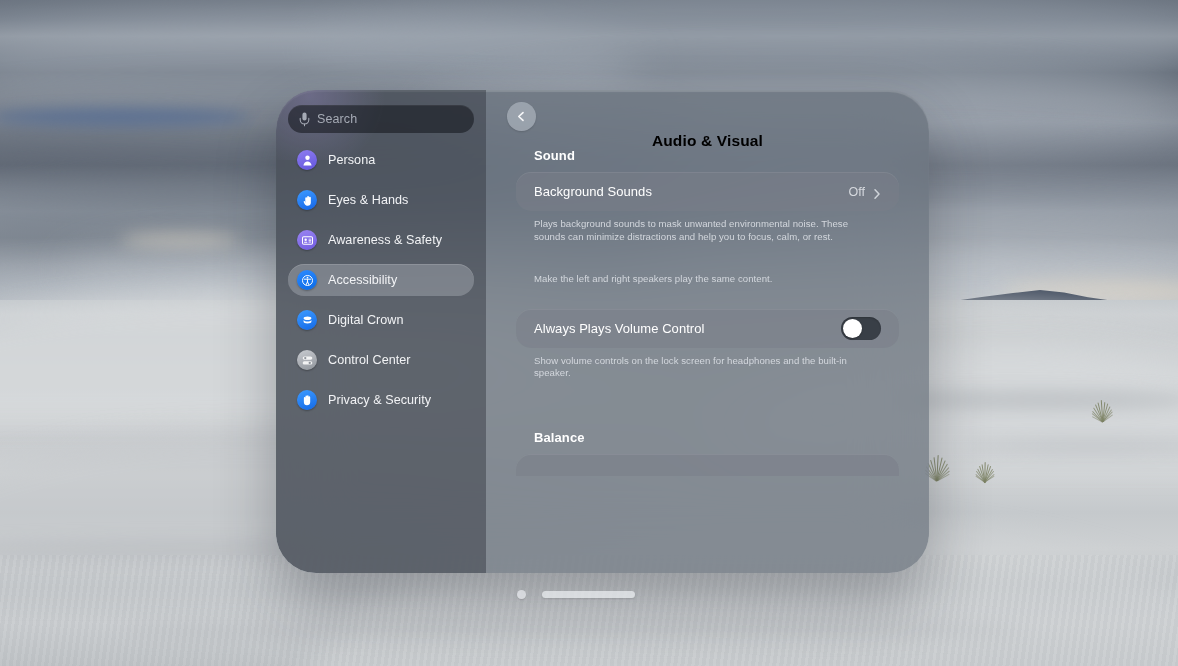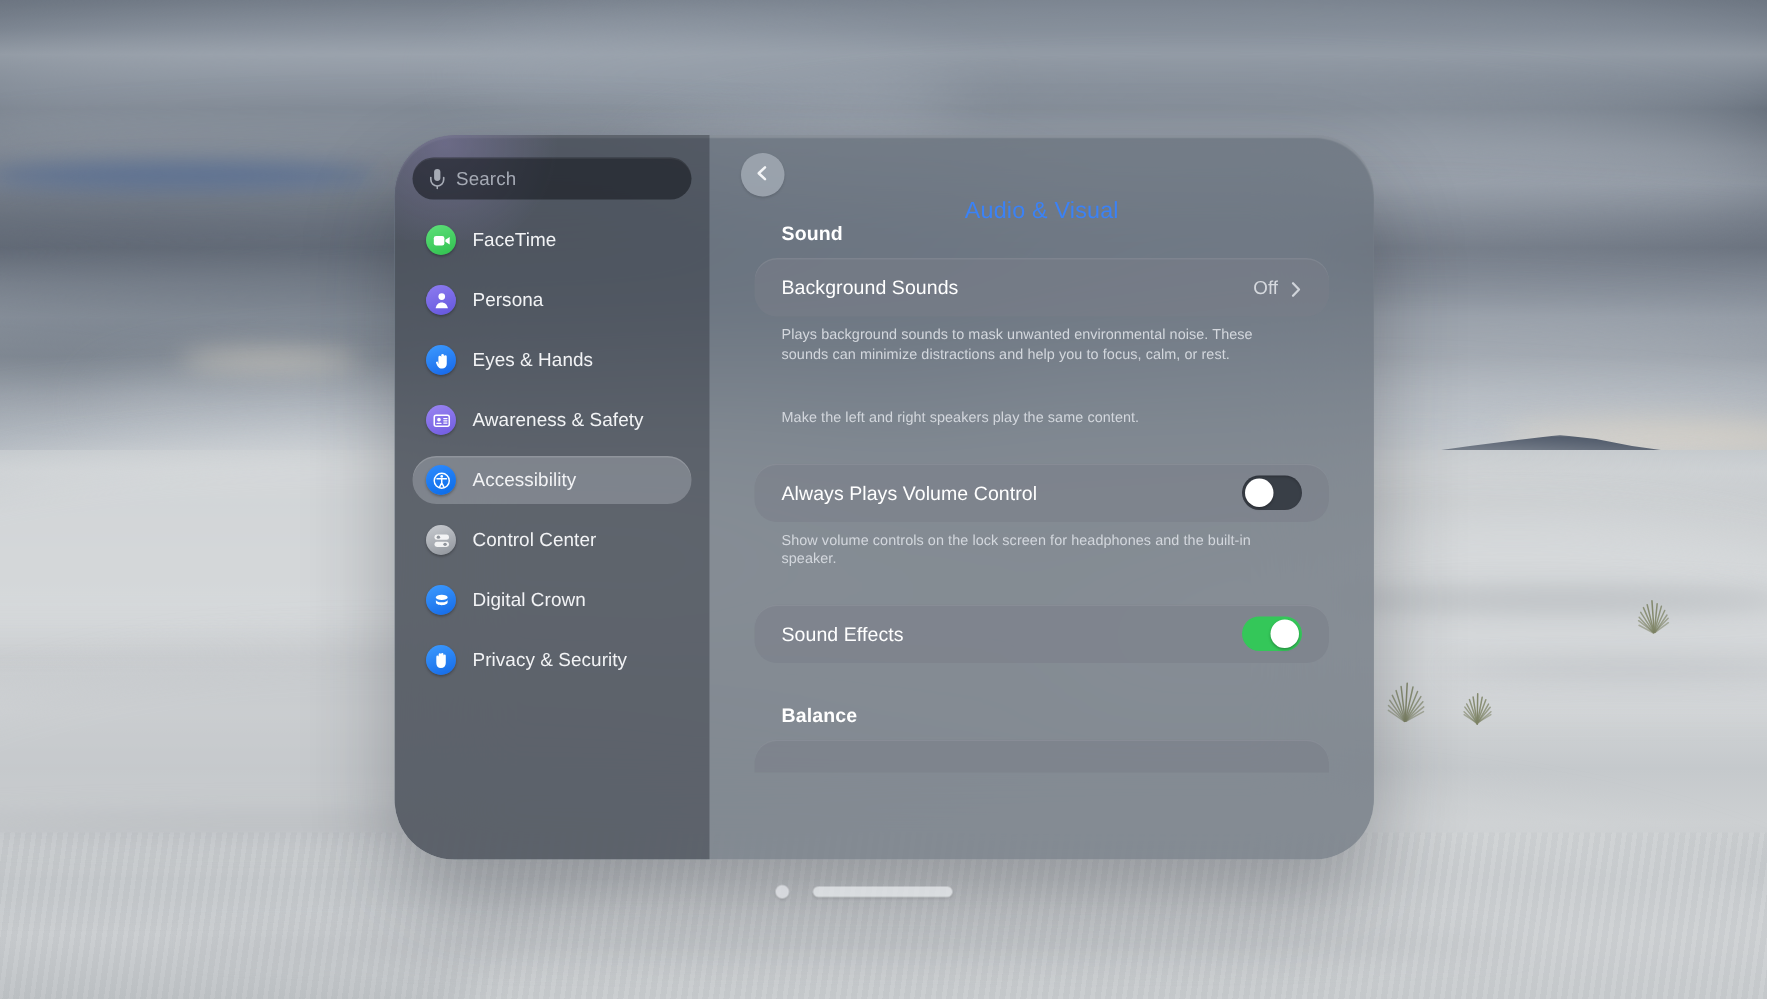--- a/index.html
+++ b/index.html
@@ -99,21 +99,21 @@
 
   
   .tuft { position:absolute; }
   .tuft i {
     position:absolute; bottom:0; left:50%;
     width:1.4px; background:#7e8466; transform-origin:bottom center; border-radius:1px;
   }
 
   
   #window {
-    position:absolute; left:263px; top:90px; width:653px; height:483px;
+    position:absolute; left:276px; top:90px; width:653px; height:483px;
     border-radius:40px;
     background:rgba(104,112,122,.72);
     backdrop-filter:blur(34px) saturate(150%);
     -webkit-backdrop-filter:blur(34px) saturate(150%);
     box-shadow:0 28px 60px rgba(30,34,42,.32), 0 2px 1px rgba(255,255,255,.16) inset;
     display:flex;
     overflow:hidden;
   }
 
   
@@ -177,21 +177,21 @@
   }
   .back-btn {
     position:absolute; left:-9px; top:12px;
     width:29px; height:29px; border-radius:50%;
     background:rgba(190,196,205,.55);
     display:flex; align-items:center; justify-content:center;
     box-shadow:0 1px 2px rgba(0,0,0,.14);
   }
   .back-btn svg { width:11px; height:11px; color:#f4f5f7; }
   .main-title {
-    font-size:15.5px; font-weight:normal; color:#3b82f6; letter-spacing:.15px;margin-top:48px;
+    font-size:15.5px; font-weight:bold; color:#000000; letter-spacing:.15px;margin-top:48px;
   }
 
   .section-head {
     font-size:13px; font-weight:bold; color:#ffffff;
     margin:4px 0 9px 18px; letter-spacing:.1px;
   }
   .card {
     background:rgba(120,127,137,.52);
     border-radius:15px;
     height:39px;
@@ -341,29 +341,20 @@
           <rect x="3.4" y="0.6" width="4.2" height="8" rx="2.1"></rect>
           <path d="M1.2 6.4v1.3a4.3 4.3 0 0 0 8.6 0V6.4" fill="none" stroke="currentColor" stroke-width="1.1" stroke-linecap="round"></path>
           <rect x="5" y="11.6" width="1" height="2.6" rx="0.5"></rect>
         </svg>
       </span>
       <span class="search-placeholder">Search</span>
     </div>
 
     <div class="nav-list">
 
-      <div class="nav-item">
-        <span class="app-icon" style="background:linear-gradient(160deg,#5ee07a,#30c04e);">
-          <svg viewBox="0 0 14 14" fill="#fff" aria-hidden="true">
-            <rect x="1.3" y="3.6" width="7.6" height="6.8" rx="1.6"></rect>
-            <path d="M9.6 6.2l3.1-1.9v5.4L9.6 7.8z"></path>
-          </svg>
-        </span>
-        <span class="nav-label">FaceTime</span>
-      </div>
 
       <div class="nav-item">
         <span class="app-icon" style="background:linear-gradient(160deg,#8e7df0,#6355dd);">
           <svg viewBox="0 0 14 14" fill="#fff" aria-hidden="true">
             <circle cx="7" cy="4" r="2.4"></circle>
             <path d="M2.6 12.4c.5-2.7 2.2-4.2 4.4-4.2s3.9 1.5 4.4 4.2z"></path>
           </svg>
         </span>
         <span class="nav-label">Persona</span>
       </div>
@@ -396,39 +387,39 @@
           <svg viewBox="0 0 14 14" fill="none" stroke="#fff" stroke-width="1.05" aria-hidden="true">
             <circle cx="7" cy="7" r="5.4"></circle>
             <circle cx="7" cy="3.9" r=".95" fill="#fff" stroke="none"></circle>
             <path d="M3.6 5.6h6.8M7 5.9v2.6M7 8.5l-1.6 3.1M7 8.5l1.6 3.1" stroke-linecap="round"></path>
           </svg>
         </span>
         <span class="nav-label">Accessibility</span>
       </div>
 
       <div class="nav-item">
+        <span class="app-icon" style="background:linear-gradient(160deg,#3d9bff,#1469e6);">
+          <svg viewBox="0 0 14 14" fill="#fff" aria-hidden="true">
+            <ellipse cx="7" cy="4.6" rx="4.2" ry="1.9"></ellipse>
+            <path d="M2.8 6.2v2.1c0 1.05 1.88 1.9 4.2 1.9s4.2-.85 4.2-1.9V6.2c0 1.05-1.88 1.9-4.2 1.9s-4.2-.85-4.2-1.9z"></path>
+          </svg>
+        </span>
+        <span class="nav-label">Digital Crown</span>
+      </div>
+
+      <div class="nav-item">
         <span class="app-icon" style="background:linear-gradient(160deg,#c9ccd1,#8f949b);">
           <svg viewBox="0 0 14 14" fill="#fff" aria-hidden="true">
             <rect x="1.8" y="2.6" width="10.4" height="3.6" rx="1.8" fill="rgba(255,255,255,.85)"></rect>
             <circle cx="4.6" cy="4.4" r="1.25" fill="#8f949b"></circle>
             <rect x="1.8" y="7.8" width="10.4" height="3.6" rx="1.8" fill="rgba(255,255,255,.85)"></rect>
             <circle cx="9.4" cy="9.6" r="1.25" fill="#8f949b"></circle>
           </svg>
         </span>
         <span class="nav-label">Control Center</span>
-      </div>
-
-      <div class="nav-item">
-        <span class="app-icon" style="background:linear-gradient(160deg,#3d9bff,#1469e6);">
-          <svg viewBox="0 0 14 14" fill="#fff" aria-hidden="true">
-            <ellipse cx="7" cy="4.6" rx="4.2" ry="1.9"></ellipse>
-            <path d="M2.8 6.2v2.1c0 1.05 1.88 1.9 4.2 1.9s4.2-.85 4.2-1.9V6.2c0 1.05-1.88 1.9-4.2 1.9s-4.2-.85-4.2-1.9z"></path>
-          </svg>
-        </span>
-        <span class="nav-label">Digital Crown</span>
       </div>
 
 
 
       <div class="nav-item">
         <span class="app-icon" style="background:linear-gradient(160deg,#3d9bff,#1469e6);">
           <svg viewBox="0 0 14 14" fill="#fff" aria-hidden="true">
             <path d="M3.1 7.4V4.1a.85.85 0 0 1 1.7 0v1.6V2.5a.85.85 0 0 1 1.7 0v3.1V2.2a.85.85 0 0 1 1.7 0v3.4V3.4a.85.85 0 0 1 1.7 0v5.2c0 2.2-1.4 3.6-3.5 3.6S3.1 10.8 3.1 8.6z"></path>
           </svg>
         </span>
@@ -472,26 +463,20 @@
 
     <div class="card">
       <span class="row-label">Always Plays Volume Control</span>
       <span class="toggle">
         <span class="knob"></span>
       </span>
     </div>
     <div class="desc">Show volume controls on the lock screen for headphones and the built-in speaker.</div>
     <div class="gap"></div>
 
-    <div class="card">
-      <span class="row-label">Sound Effects</span>
-      <span class="toggle on">
-        <span class="knob"></span>
-      </span>
-    </div>
     <div class="gap"></div>
 
     <div class="section-head">Balance</div>
     <div class="card tall-stub"></div>
 
     <div class="scroll-fade"></div>
   </div>
 </div>
 
 <div id="window-chrome">

